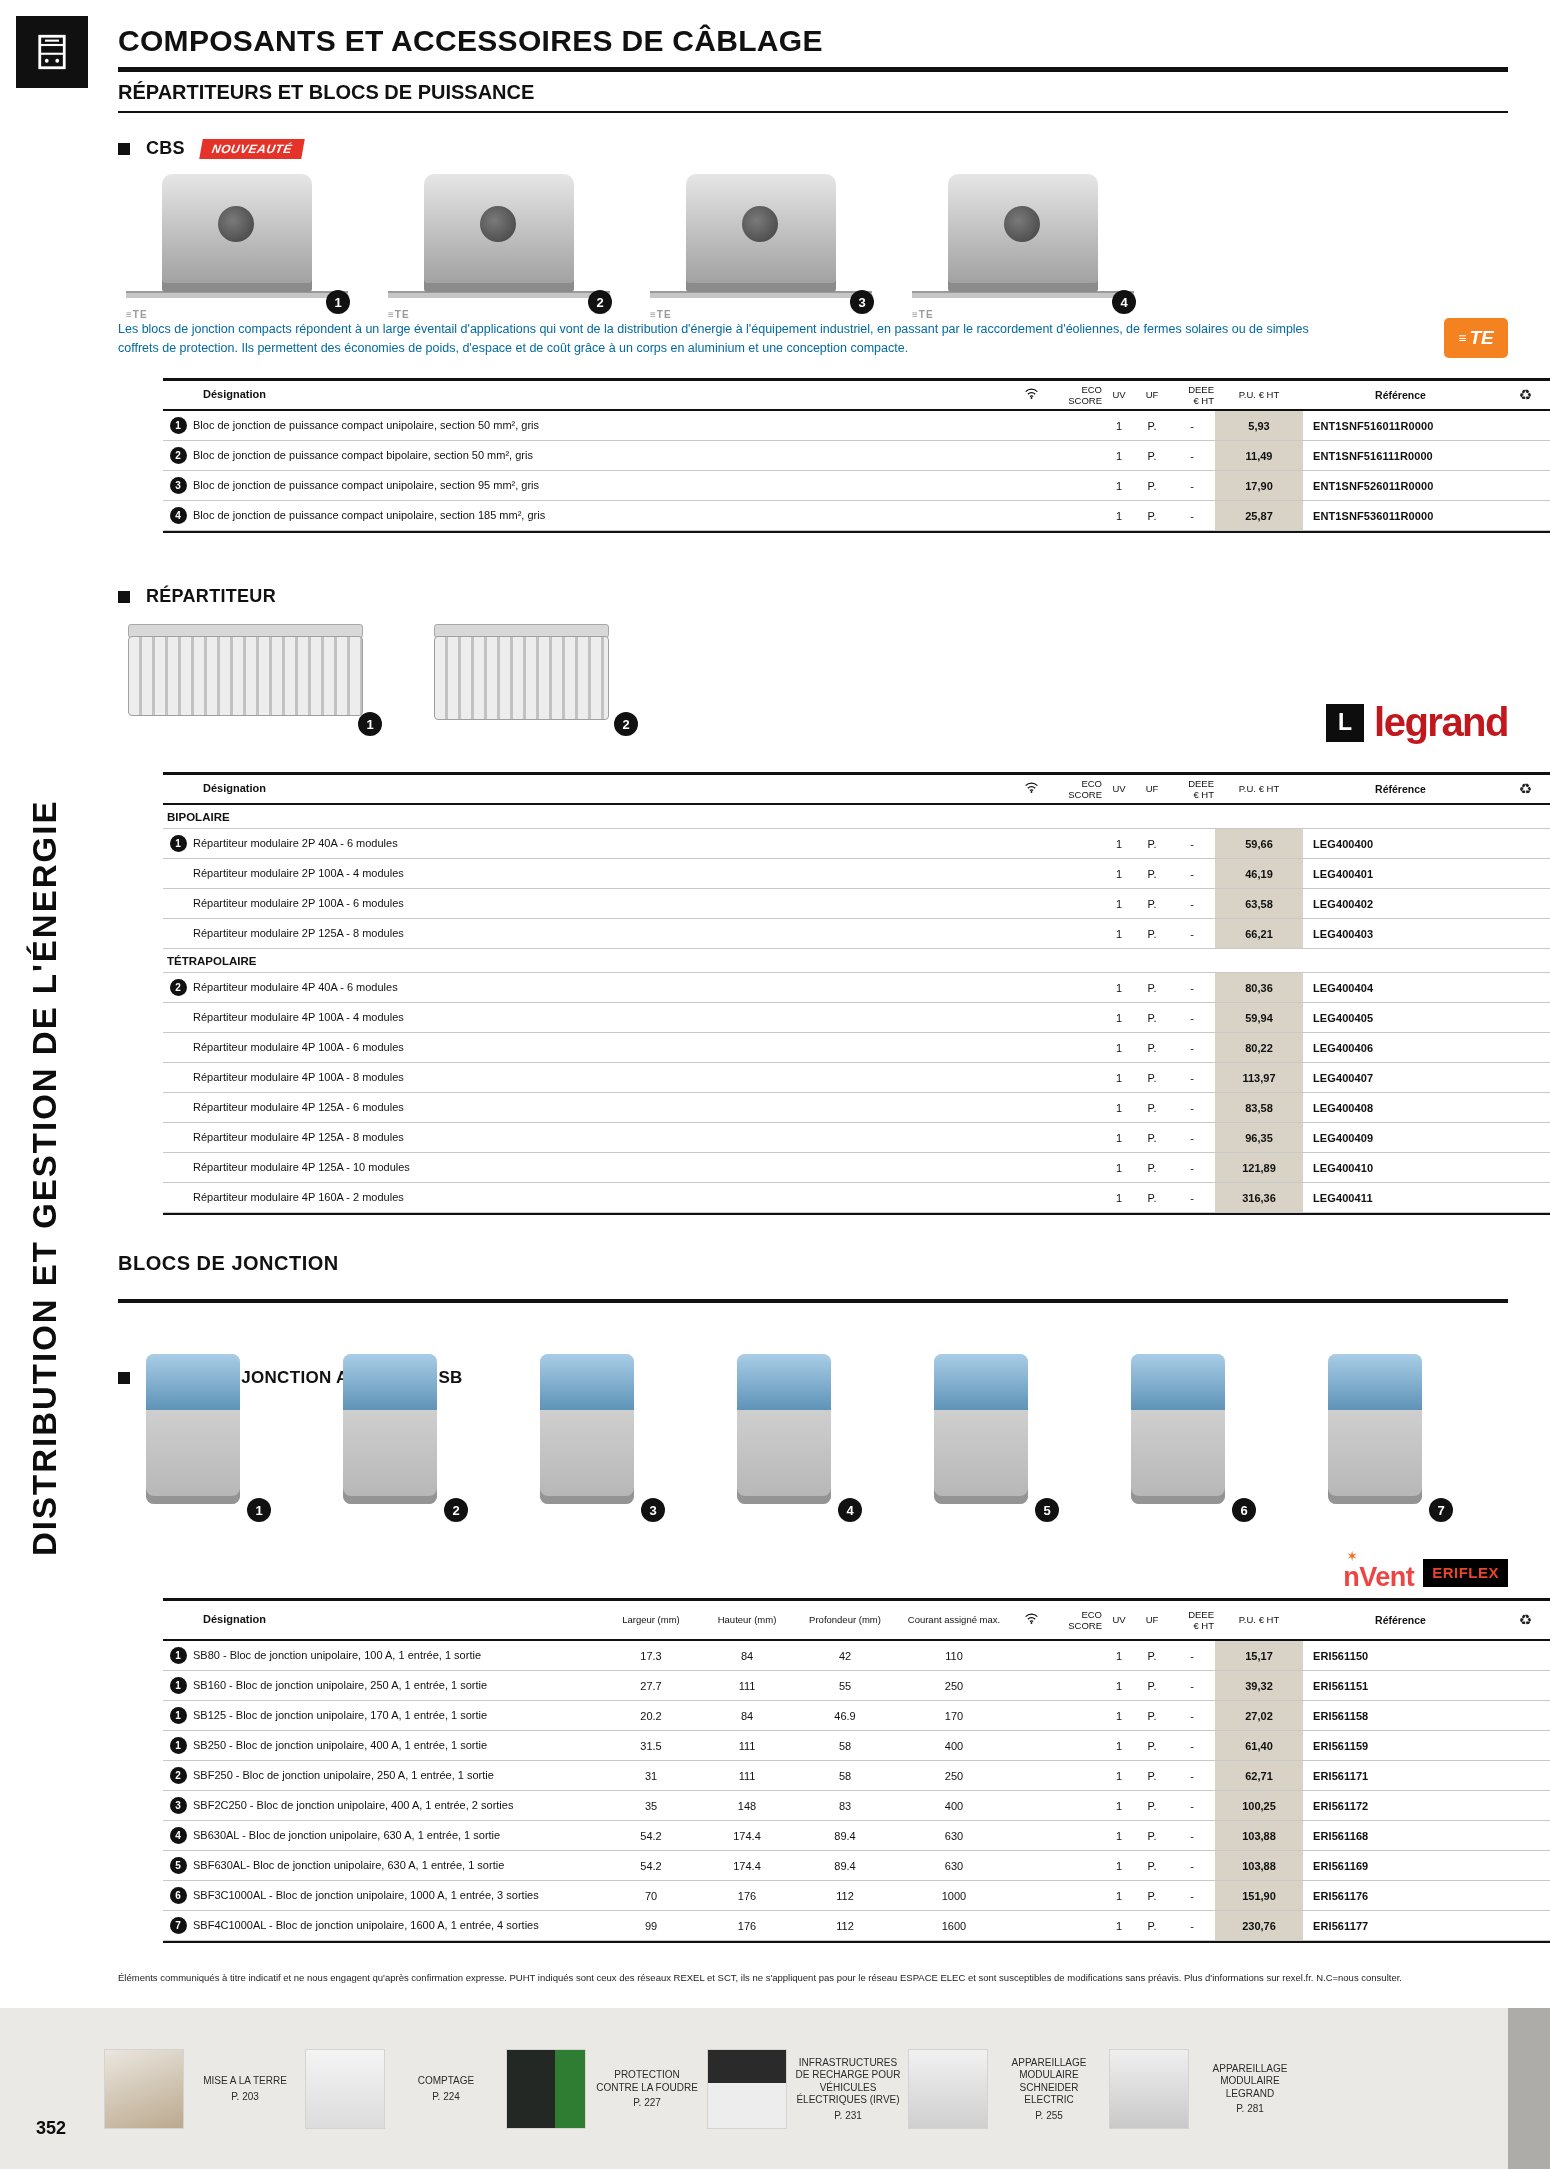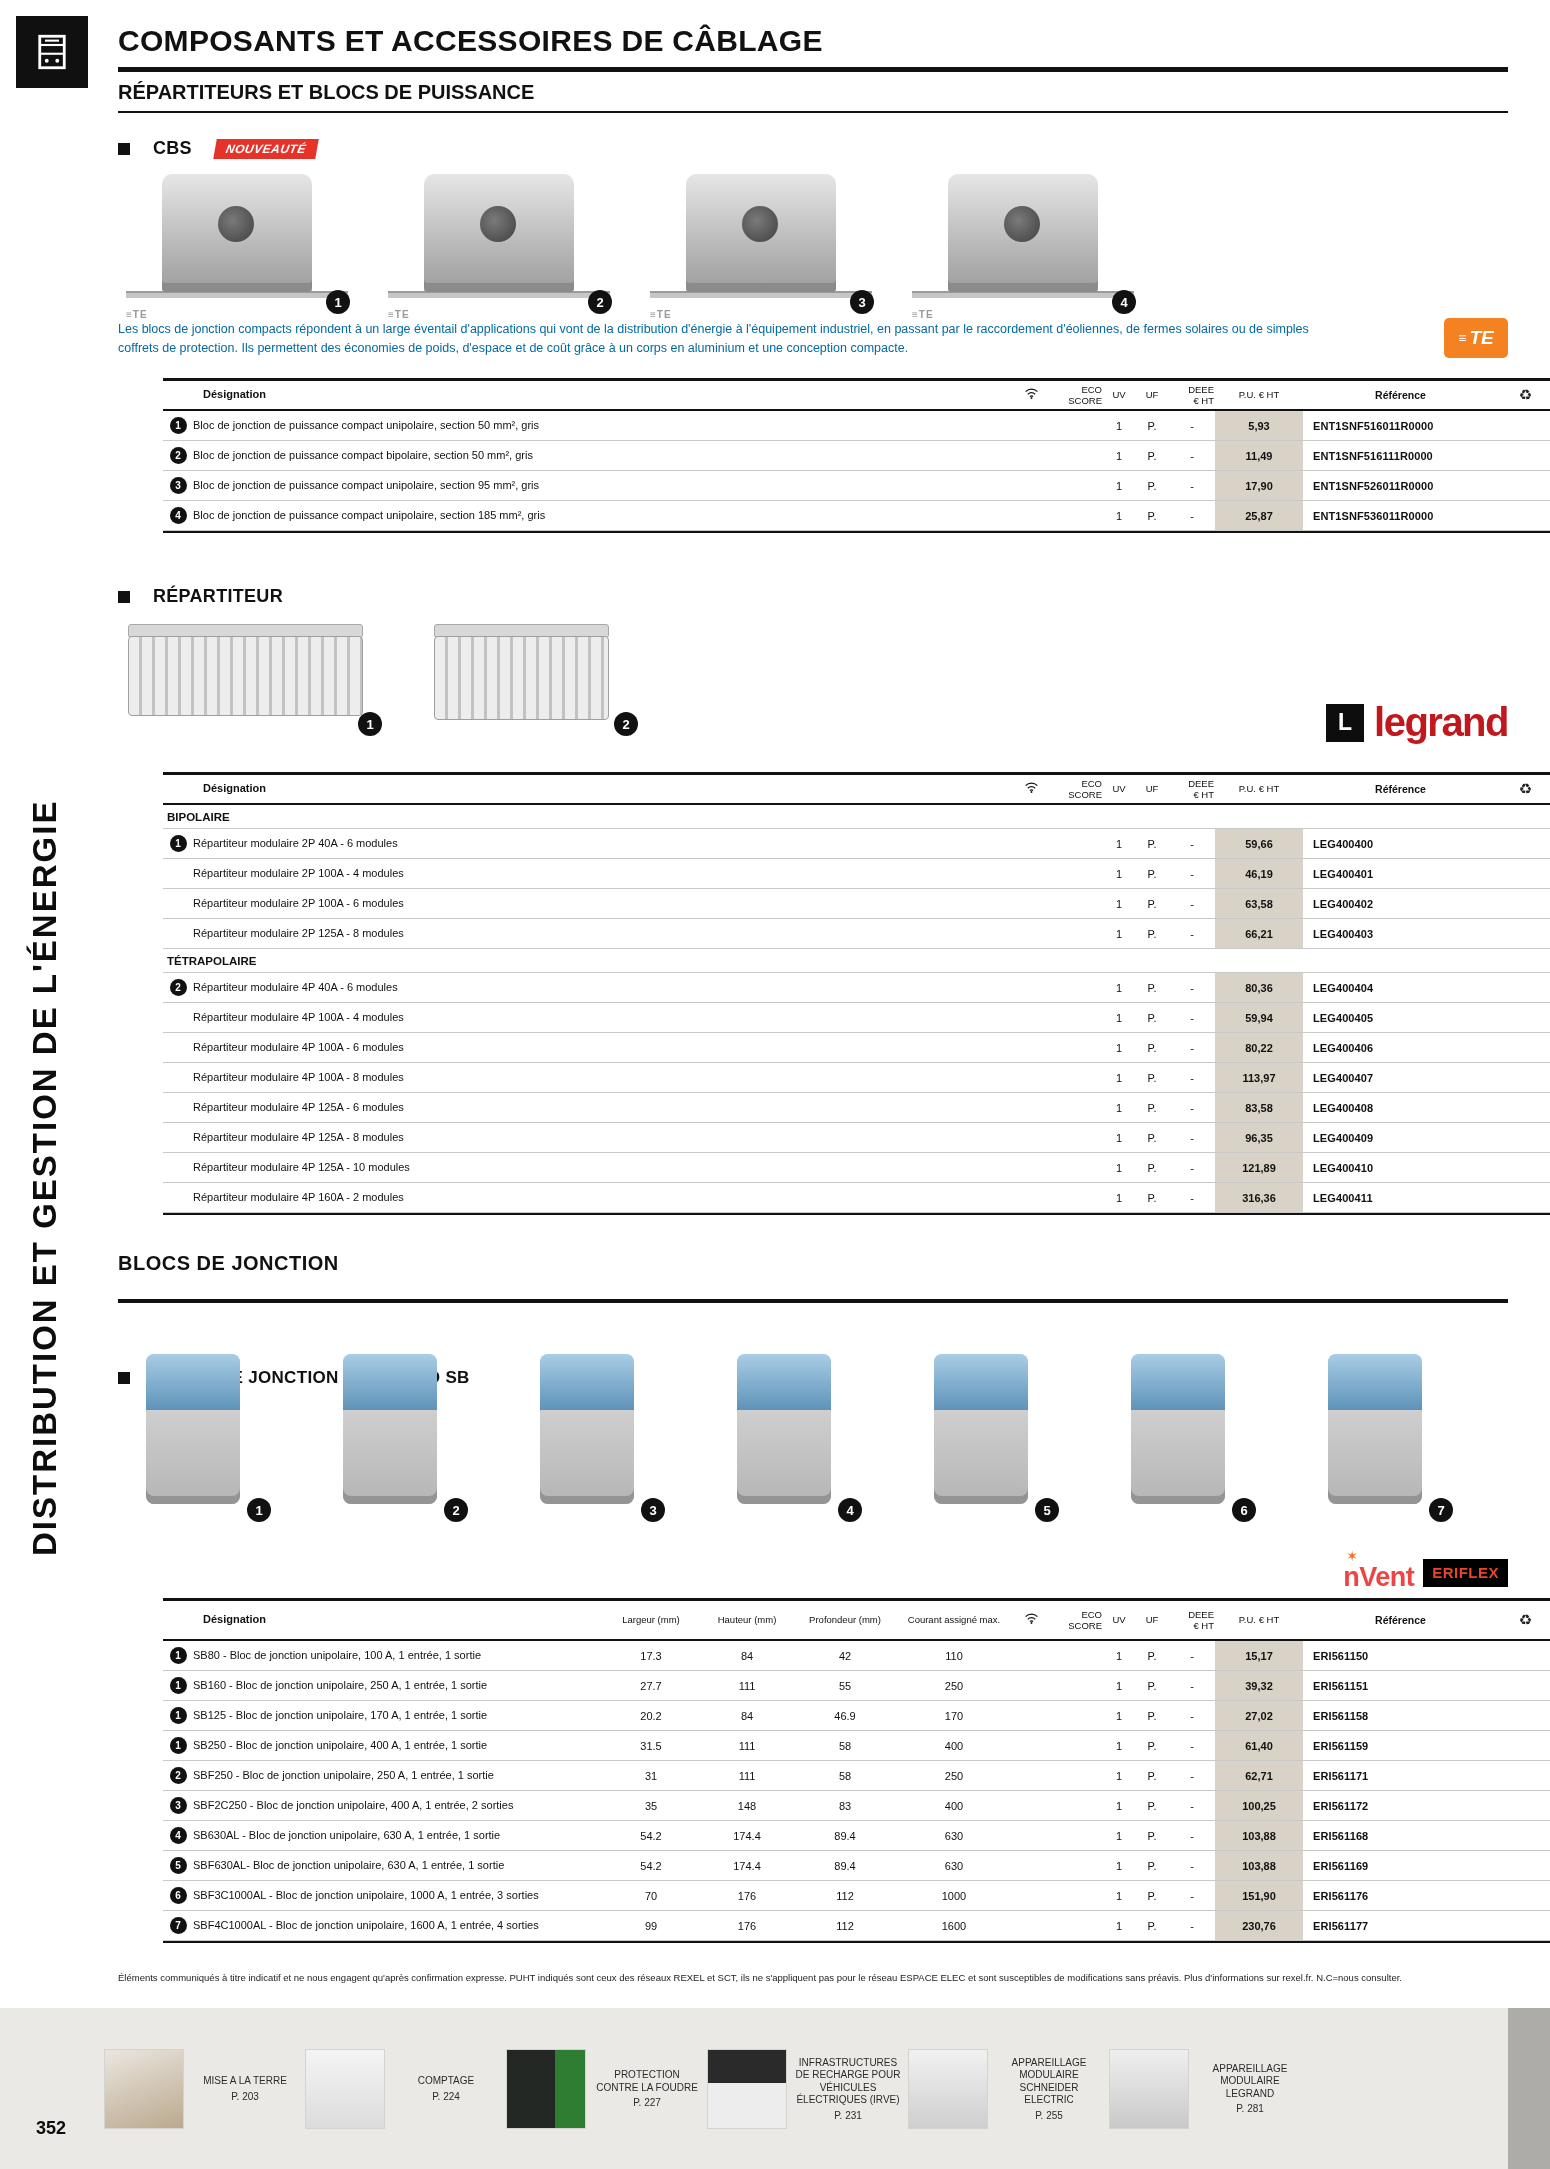--- a/index.html
+++ b/index.html
@@ -15,21 +15,21 @@
 
   
   .sidebar-text { position:absolute; left:26px; top:1556px; transform:rotate(-90deg); transform-origin:0 0;
     white-space:nowrap; font-size:33px; font-weight:800; letter-spacing:2px; color:#0d0d0d; }
 
   
   .header-block { position:absolute; left:118px; top:24px; width:1390px; }
   .page-title { font-size:30px; font-weight:800; letter-spacing:.3px; padding-bottom:9px; border-bottom:5px solid #111; }
   .page-subtitle { font-size:20px; font-weight:800; margin-top:9px; padding-bottom:7px; border-bottom:2px solid #111; }
 
-  .sec-head { position:absolute; left:118px; display:flex; align-items:center; gap:23px; }
+  .sec-head { position:absolute; left:118px; display:flex; align-items:center; gap:16px; }
   .sq { width:12px; height:12px; background:#111; display:inline-block; flex:0 0 auto; }
   .sec-label { font-size:18px; font-weight:700; letter-spacing:.3px; }
   .new-badge { background:#e63329; color:#fff; font-weight:800; font-style:italic; font-size:12px;
     padding:3px 11px; transform:skewX(-10deg); letter-spacing:.5px; }
 
   
   .badge { display:inline-flex; align-items:center; justify-content:center; width:17px; height:17px;
     border-radius:50%; background:#111; color:#fff; font-size:10px; font-weight:bold; line-height:1; }
   .badge-lg { width:24px; height:24px; font-size:13px; }
 

